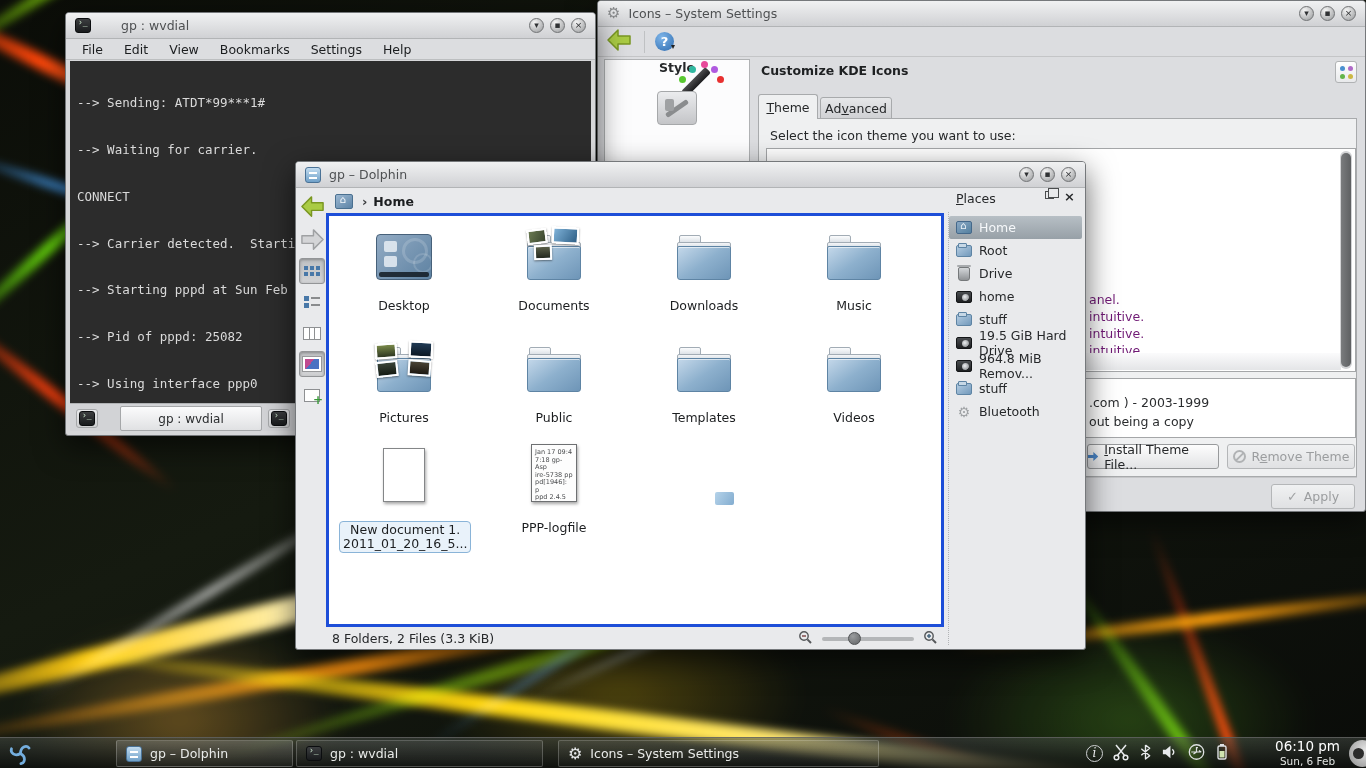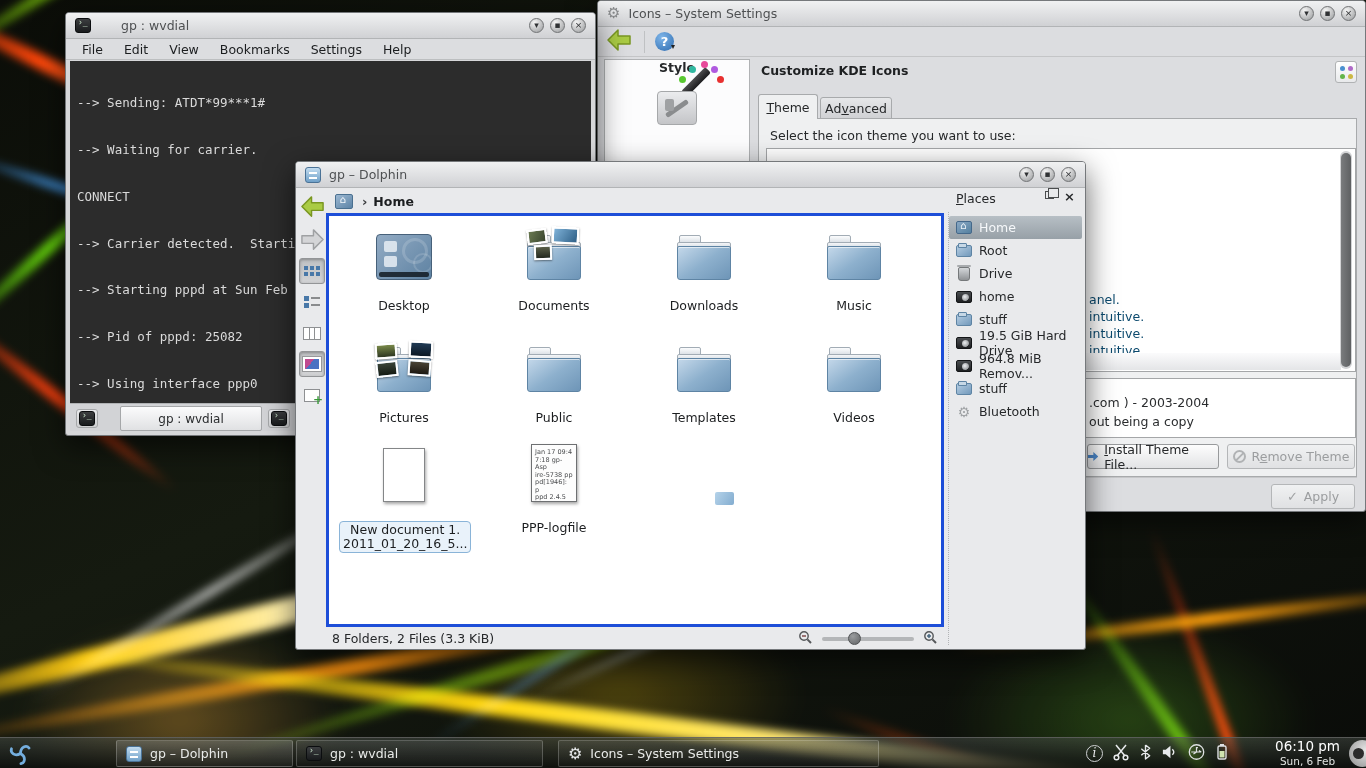--- a/index.html
+++ b/index.html
@@ -71,21 +71,21 @@
 .tool-ico{position:relative;width:40px;height:34px;margin:16px auto 0;background:linear-gradient(#ebecee,#c4c5c8);border:1px solid #a6a8aa;border-radius:4px;}
 .tool-ico::before{content:"";position:absolute;left:6px;top:14px;width:26px;height:5px;background:#8a8c8e;transform:rotate(-35deg);border-radius:2px;}
 .tool-ico::after{content:"";position:absolute;left:7px;top:7px;width:9px;height:12px;background:#9fa1a3;border-radius:2px;}
 .set-heading{position:absolute;left:163px;top:62px;font-weight:bold;font-size:12.5px;color:#1e2022;}
 .tab{position:absolute;display:flex;align-items:center;justify-content:center;font-size:12.5px;color:#26282a;cursor:default;}
 .tab-active{left:160px;top:93px;width:60px;height:25px;background:#eff0f1;border:1px solid #a8aaac;border-bottom:none;border-radius:3px 3px 0 0;z-index:2;}
 .tab-inactive{left:222px;top:96px;width:72px;height:22px;background:linear-gradient(#e6e7e9,#d0d1d4);border:1px solid #a8aaac;border-radius:3px 3px 0 0;}
 .tab-frame{position:absolute;left:160px;top:117px;right:8px;bottom:34px;background:#eff0f1;border:1px solid #a8aaac;}
 .select-text{position:absolute;left:172px;top:127px;font-size:12.5px;color:#26282a;}
 .theme-list{position:absolute;left:168px;top:147px;right:9px;height:224px;background:#fff;border:1px solid #a4a6a8;}
-.frag-col{position:absolute;left:491px;top:290px;font-size:12.5px;line-height:17px;color:#0c4a6e;}
+.frag-col{position:absolute;left:491px;top:290px;font-size:12.5px;line-height:17px;color:#701a75;}
 .list-hl{position:absolute;left:169px;right:24px;top:352px;height:17px;background:linear-gradient(#fbfbfc,#e4e5e7);}
 .vscroll{position:absolute;right:13px;top:150px;width:12px;height:218px;background:#d2d3d5;border-radius:6px;}
 .vscroll i{position:absolute;left:1px;right:1px;top:2px;bottom:2px;background:linear-gradient(90deg,#7a7c7e,#5e6062);border-radius:5px;display:block;}
 .about-box{position:absolute;left:168px;top:377px;right:9px;height:60px;background:#fff;border:1px solid #a4a6a8;}
 .about-col{position:absolute;left:491px;top:392px;font-size:12.5px;line-height:19px;color:#2a2c2e;}
 .btn{position:absolute;display:flex;align-items:center;justify-content:center;gap:6px;background:linear-gradient(#fdfdfd,#e2e3e5);border:1px solid #989a9c;border-radius:3px;font-size:12.5px;color:#26282a;height:25px;}
 .btn.disabled{color:#9b9d9f;background:linear-gradient(#f0f1f2,#e0e1e3);border-color:#b4b6b8;}
 #btn-install{left:489px;top:443px;width:132px;}
 #btn-remove{left:629px;top:443px;width:128px;}
 #btn-apply{left:673px;top:483px;width:84px;}
@@ -268,21 +268,21 @@
       <div>intuitive.</div>
       <div>intuitive.</div>
       <div>intuitive.</div>
     </div>
     <div class="list-hl"></div>
     <div class="vscroll">
         <i></i>
       </div>
     <div class="about-box"></div>
     <div class="about-col">
-      <div>.com ) - 2003-2004</div>
+      <div>.com ) - 2003-1999</div>
       <div>out being a copy</div>
     </div>
     <div class="btn" id="btn-install">
       <span class="arr-ico"></span>
       <span><span class="u">I</span><span>nstall Theme File...</span></span>
     </div>
     <div class="btn disabled" id="btn-remove">
       <span class="no-ico"></span>
       <span><span>R</span><span class="u">e</span><span>move Theme</span></span>
     </div>

